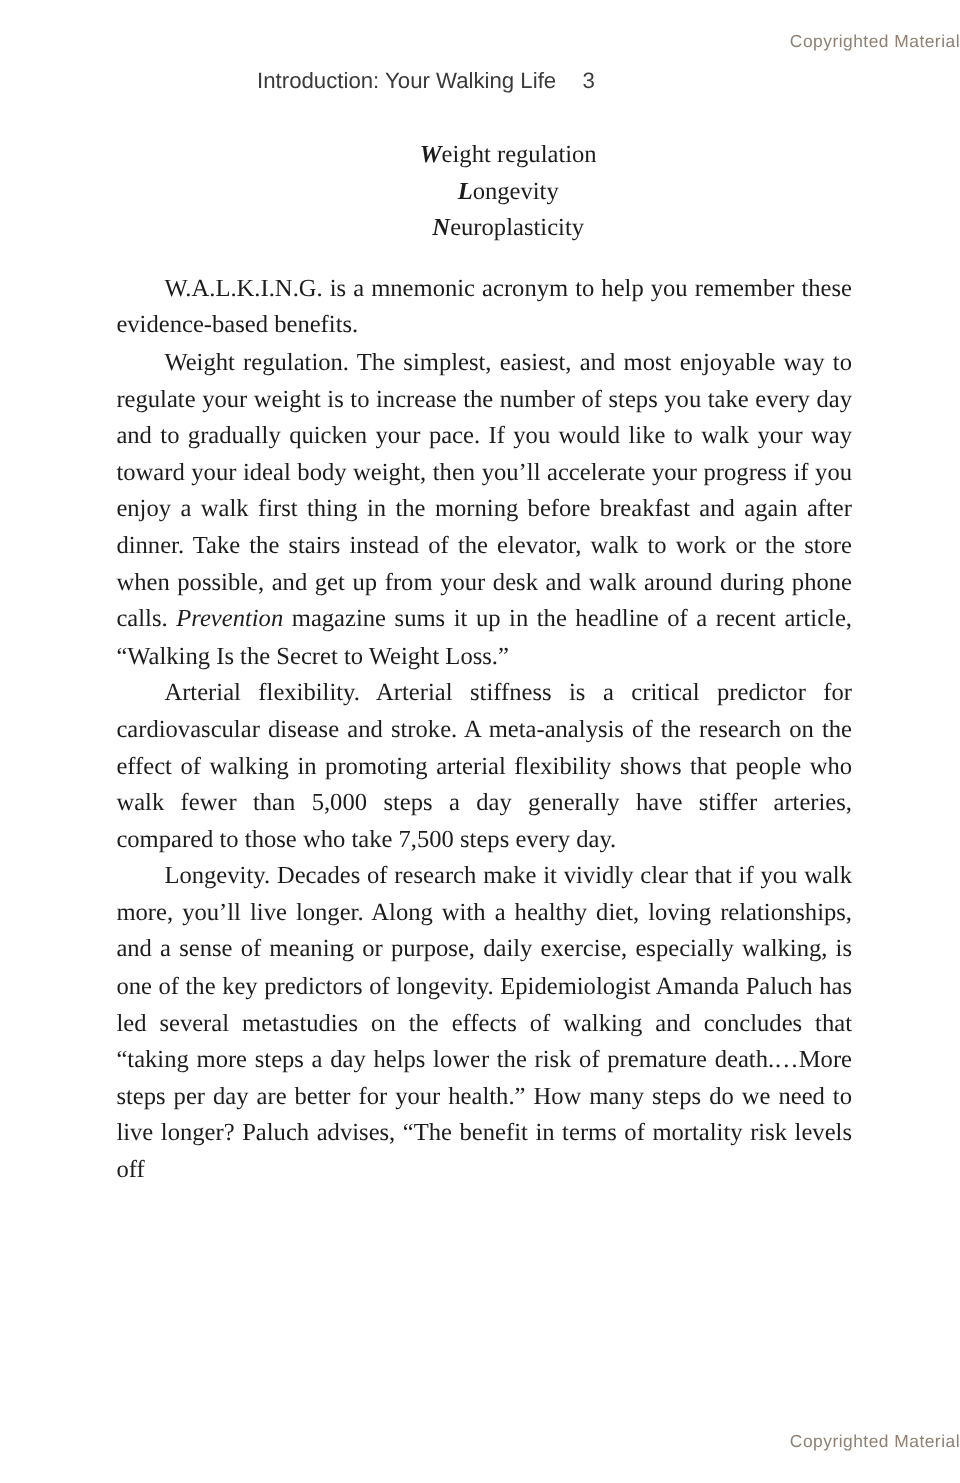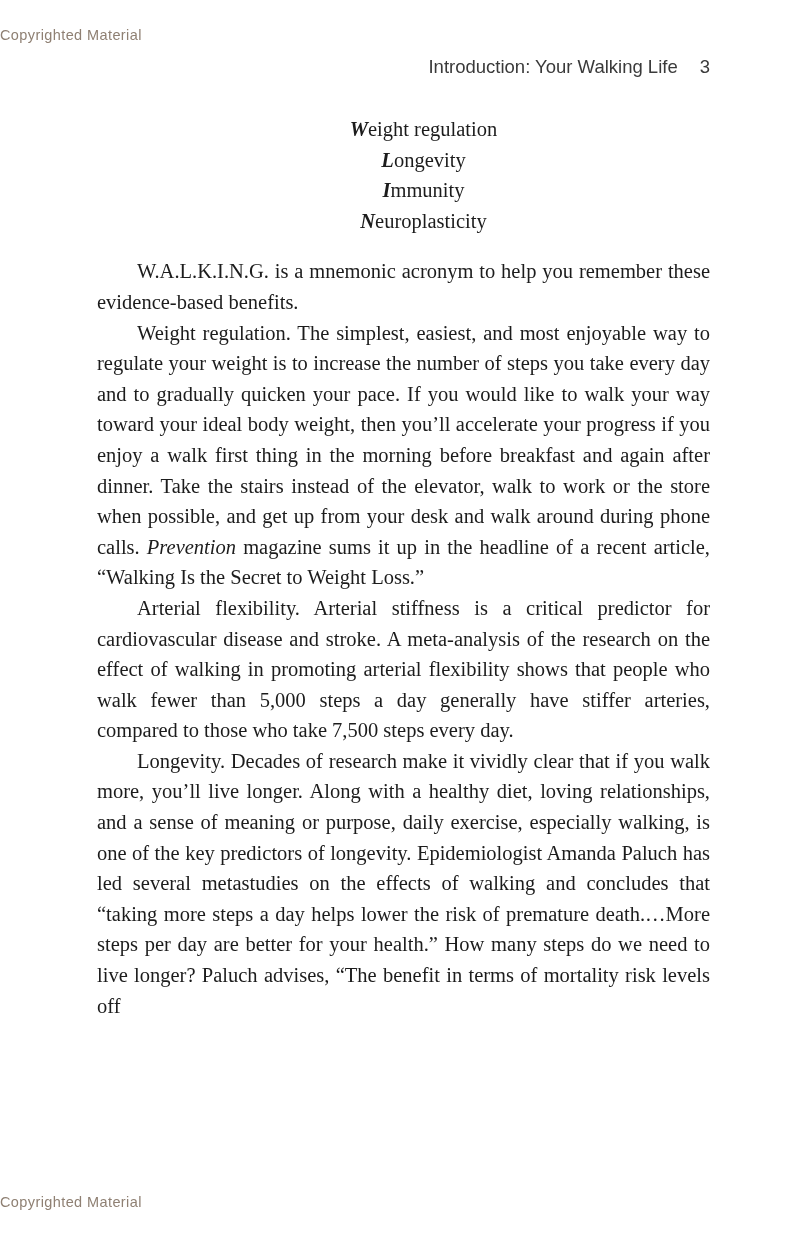--- a/index.html
+++ b/index.html
@@ -10,34 +10,34 @@
     overflow: hidden;
     font-family: "Liberation Serif", serif;
     color: #1c1c1c;
     position: relative;
   }
   .copyright {
     font-family: "Liberation Sans", sans-serif;
     font-size: 14.5px;
     letter-spacing: 0.4px;
     color: #8f8073;
-    text-align: left;
+    text-align: right;
   }
   .copyright.top { padding-top: 27px; }
   .copyright.bottom {
     position: absolute;
     bottom: 26px;
     left: 0;
     width: 100%;
   }
   .running-header {
     font-family: "Liberation Sans", sans-serif;
     font-size: 18.5px;
     color: #3a3a3a;
-    text-align: right;
+    text-align: center;
     padding-right: 90px;
     margin-top: 13px;
   }
   .running-header .pagenum { margin-left: 22px; }
   .content {
     padding-left: 97px;
     padding-right: 90px;
     margin-top: 36px;
     font-size: 20.5px;
     line-height: 30.6px;
@@ -69,21 +69,20 @@
 
   <div class="running-header">
     <span>Introduction: Your Walking Life</span><span class="pagenum">3</span>
   </div>
 
   <div class="content">
 
     <ul class="acronym">
       <li><span class="init">W</span><span>eight regulation</span></li>
       <li><span class="init">L</span><span>ongevity</span></li>
-      <li><span class="init">I</span><span>mmunity</span></li>
       <li><span class="init">N</span><span>europlasticity</span></li>
     </ul>
 
     <p>W.A.L.K.I.N.G. is a mnemonic acronym to help you remember these evidence-based benefits.</p>
 
     <p><span class="lead">Weight regulation.</span><span> The simplest, easiest, and most enjoyable way to regulate your weight is to increase the number of steps you take every day and to gradually quicken your pace. If you would like to walk your way toward your ideal body weight, then you’ll accelerate your progress if you enjoy a walk first thing in the morning before breakfast and again after dinner. Take the stairs instead of the elevator, walk to work or the store when possible, and get up from your desk and walk around during phone calls. </span><i>Prevention</i><span> magazine sums it up in the headline of a recent article, “Walking Is the Secret to Weight Loss.”</span></p>
 
     <p><span class="lead">Arterial flexibility.</span><span> Arterial stiffness is a critical predictor for cardiovascular disease and stroke. A meta-analysis of the research on the effect of walking in promoting arterial flexibility shows that people who walk fewer than 5,000 steps a day generally have stiffer arteries, compared to those who take 7,500 steps every day.</span></p>
 
     <p><span class="lead">Longevity.</span><span> Decades of research make it vividly clear that if you walk more, you’ll live longer. Along with a healthy diet, loving relationships, and a sense of meaning or purpose, daily exercise, especially walking, is one of the key predictors of longevity. Epidemiologist Amanda Paluch has led several metastudies on the effects of walking and concludes that “taking more steps a day helps lower the risk of premature death.…More steps per day are better for your health.” How many steps do we need to live longer? Paluch advises, “The benefit in terms of mortality risk levels off</span></p>

